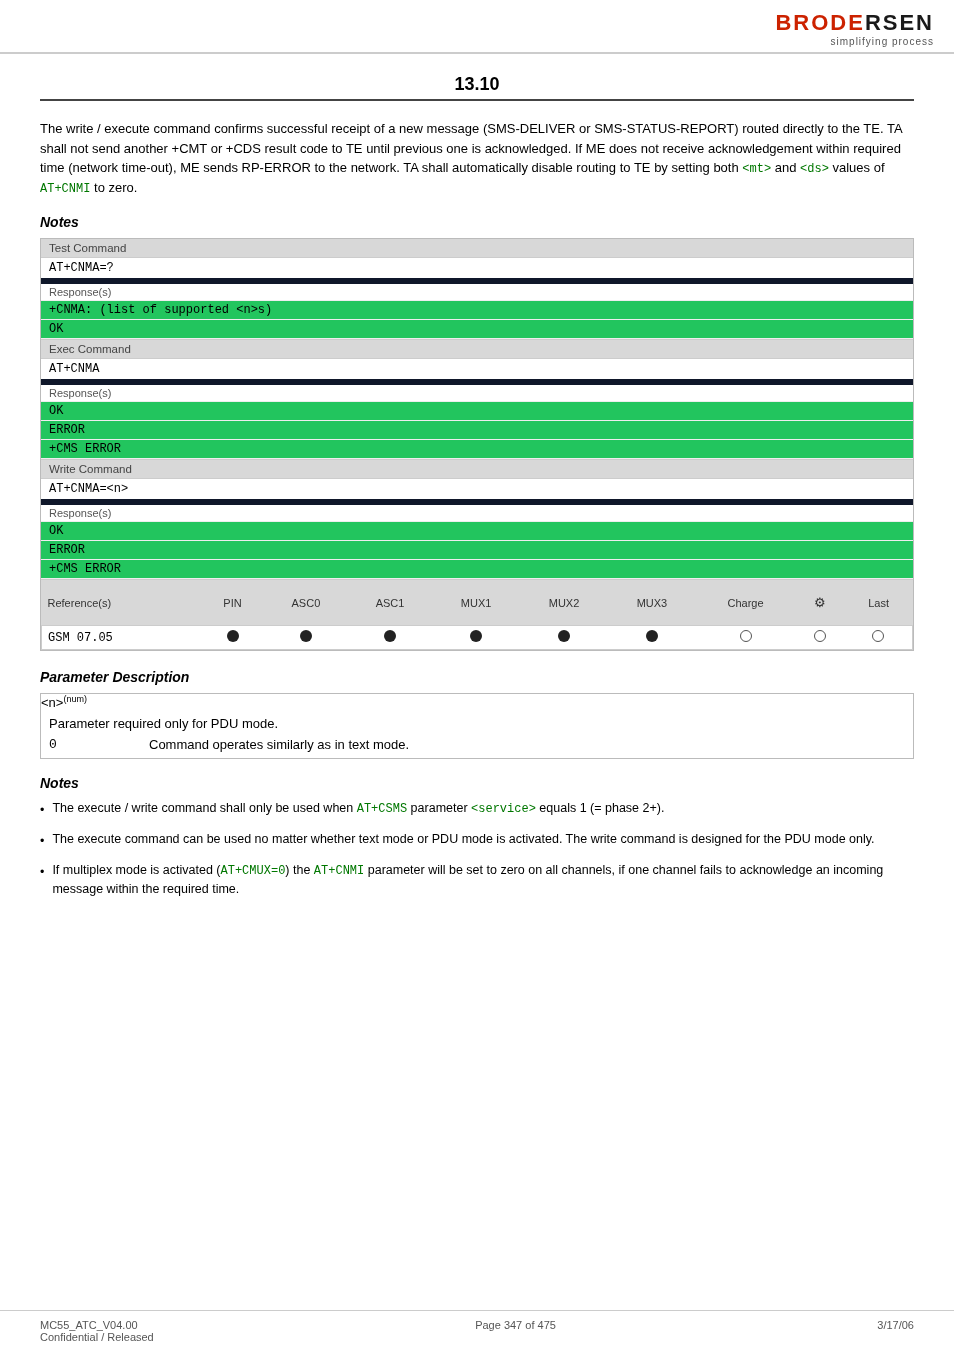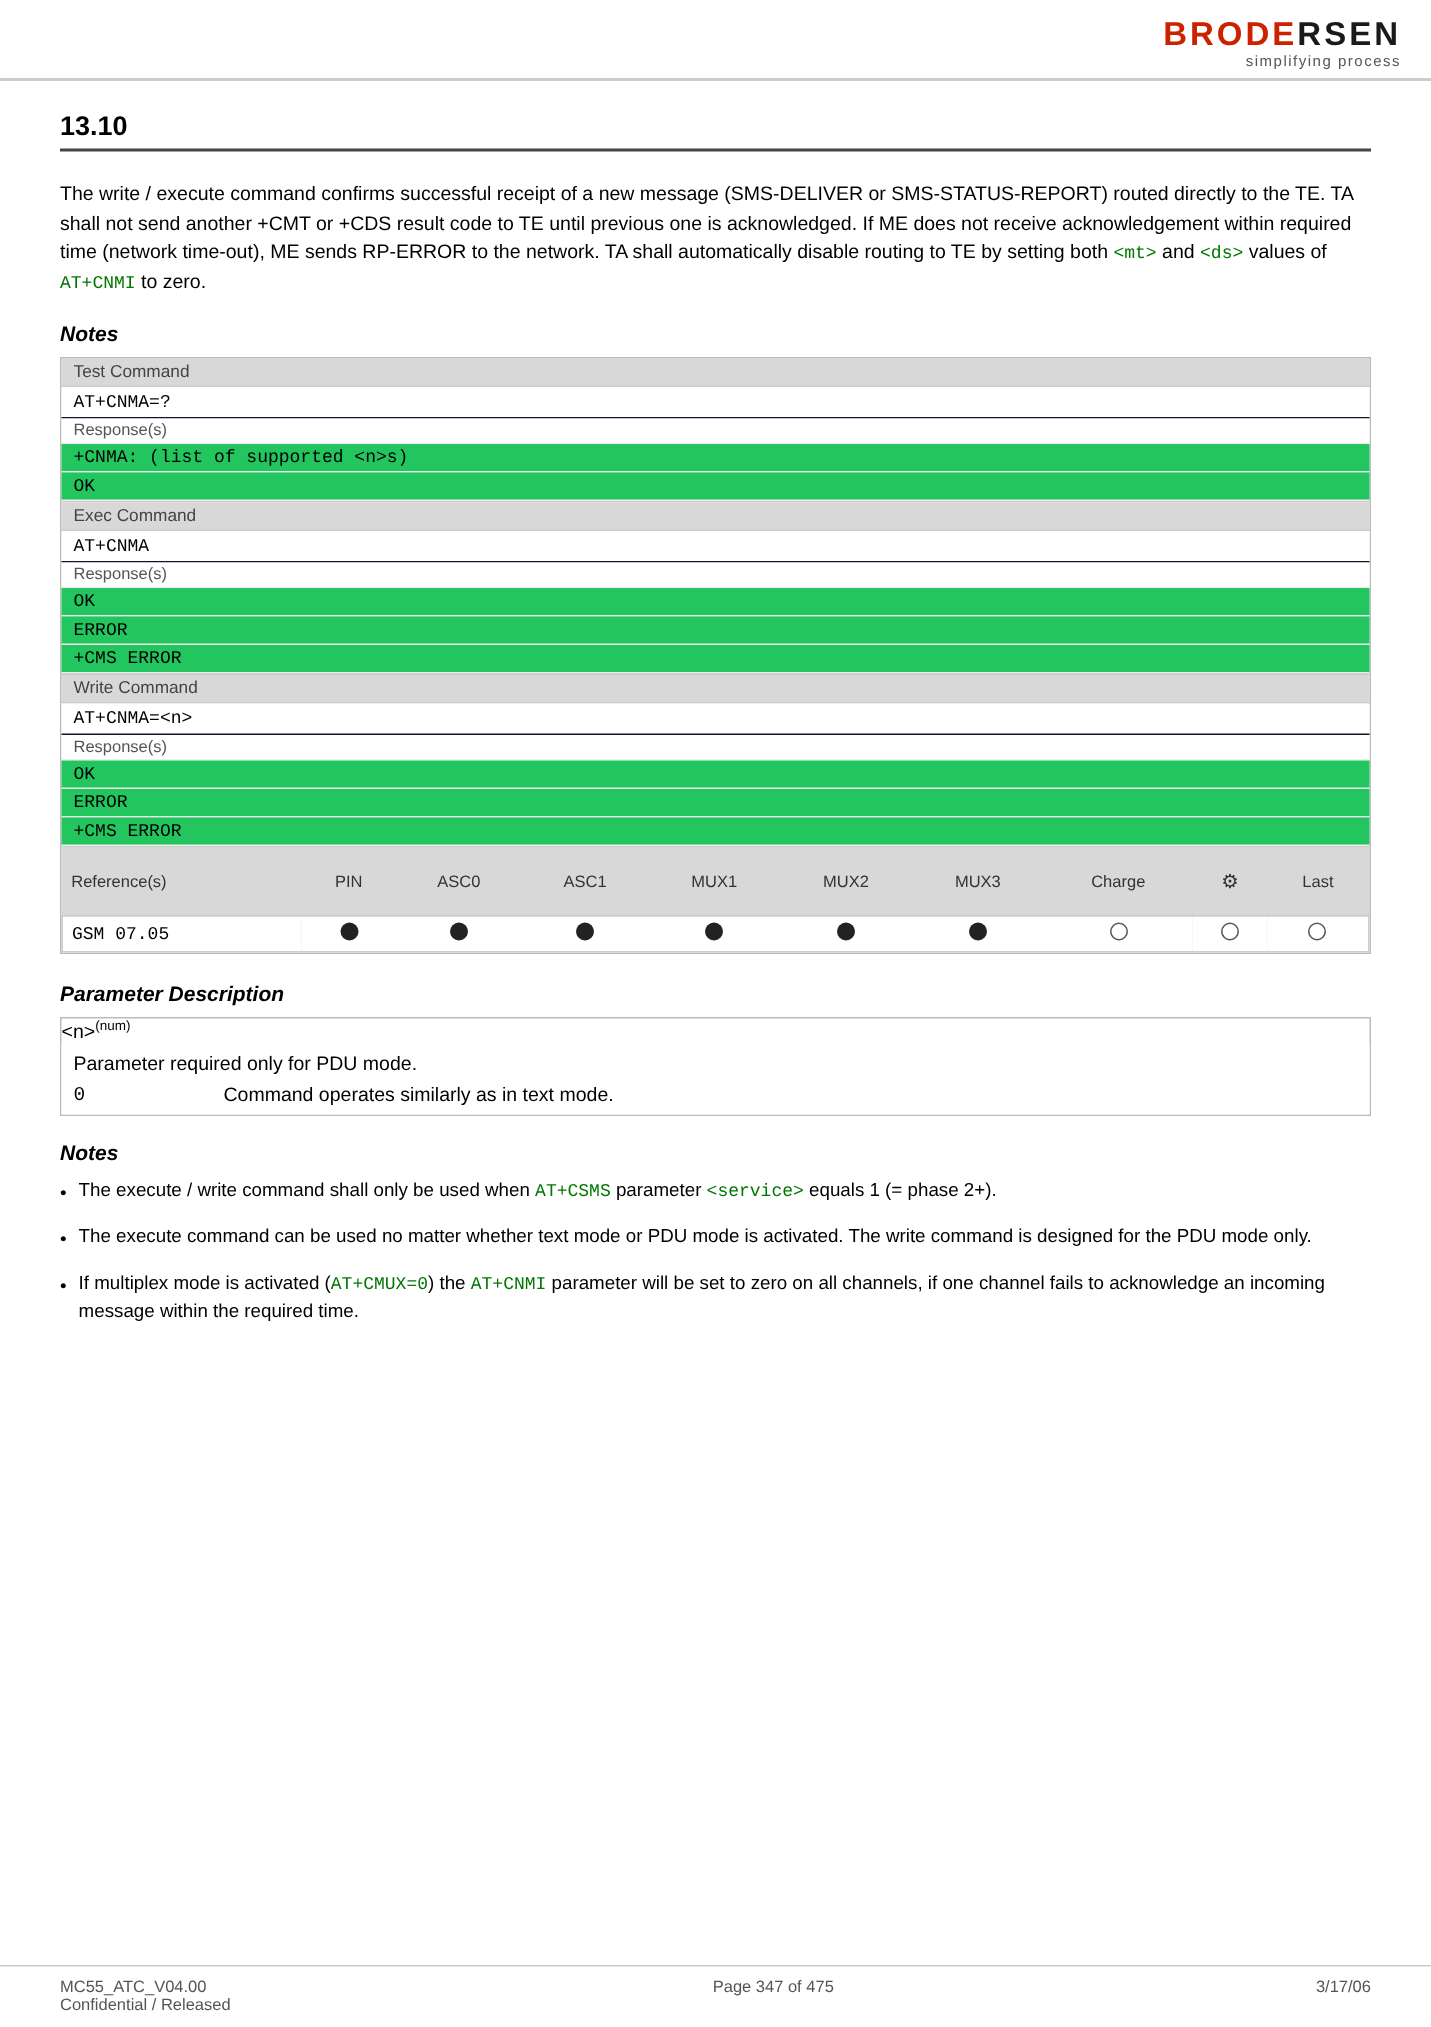--- a/index.html
+++ b/index.html
@@ -43,20 +43,21 @@
       padding: 20px 40px 20px 40px;
     }
 
     
     .section-heading {
       display: flex;
       gap: 30px;
       margin-bottom: 18px;
       padding-bottom: 4px;
       border-bottom: 2px solid #444;
+      justify-content: center;
     }
     .section-number {
       font-size: 18px;
       font-weight: bold;
     }
     .section-title {
       font-size: 18px;
       font-weight: bold;
     }
 
@@ -174,21 +175,21 @@
       padding: 3px 8px;
       font-size: 11.5px;
       color: #444;
       border-bottom: 1px solid #ccc;
     }
     .syntax-block .code-row {
       padding: 3px 8px;
       font-family: 'Courier New', monospace;
       font-size: 12px;
       background: #fff;
-      border-bottom: 1px solid #0f172a;
+      border-bottom: 6px solid #0f172a;
     }
     .syntax-block .resp-label {
       padding: 2px 8px;
       font-size: 11px;
       color: #555;
       background: #fff;
       border-bottom: 1px solid #eee;
     }
     .syntax-block .resp-code {
       padding: 2px 8px 2px 8px;

